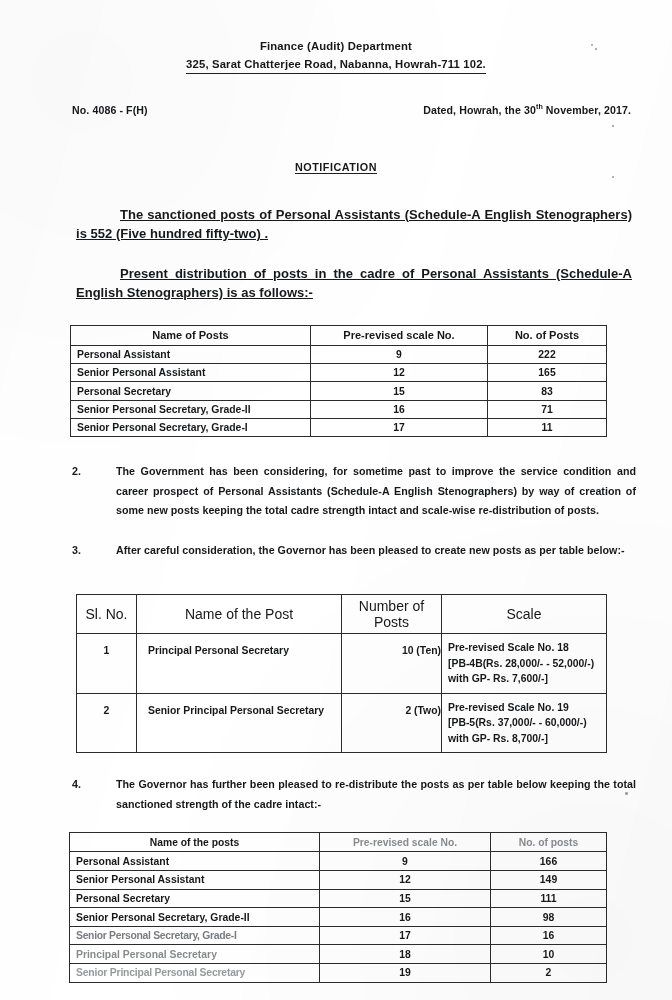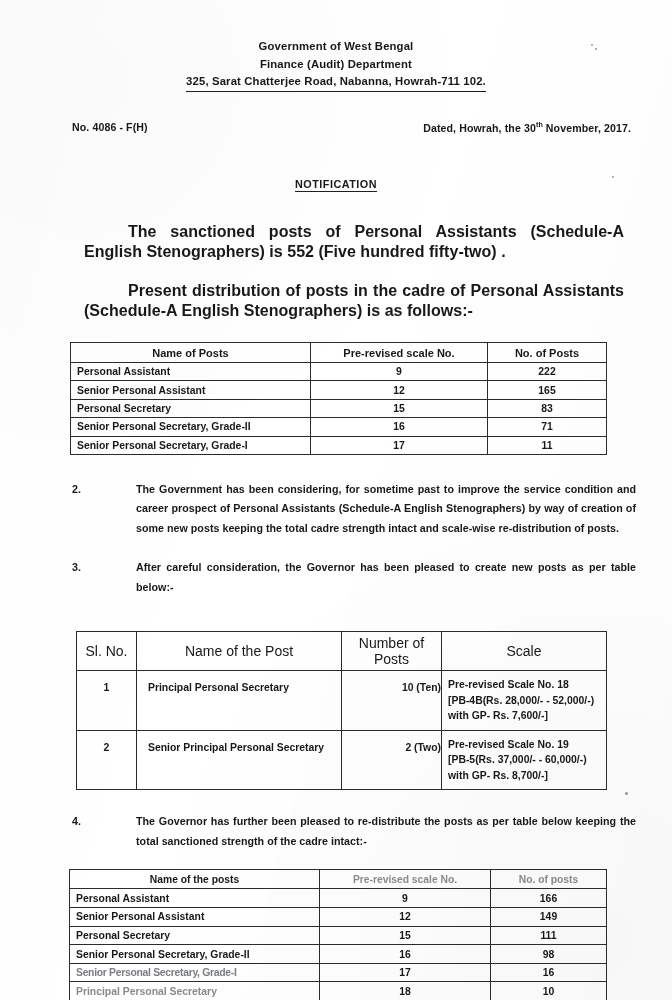--- a/index.html
+++ b/index.html
@@ -82,45 +82,46 @@
     border-bottom: 1.3px solid #1d1e20;
     padding-bottom: 0.5px;
     color: #17181a;
   }
 
   
   .body {
     padding: 0 36px 0 72px;
   }
   p.para {
-    margin: 12px;
-    font-size: 16px;
+    margin: 4px;
+    font-size: 13px;
     line-height: 19.5px;
     font-weight: bold;
     color: #17181a;
     text-align: justify;
     letter-spacing: 0.02px;
+    text-decoration: underline;
   }
   p.p-first { margin-top: 30px; text-indent: 44px; }
   p.p-second { margin-top: 20px; text-indent: 44px; }
   .numpara {
     margin: 0;
     font-size: 10.7px;
     line-height: 19.5px;
     font-weight: bold;
     color: #17181a;
     text-align: justify;
     display: flex;
     letter-spacing: 0.02px;
   }
   .numpara .num {
     width: 44px;
     flex: 0 0 44px;
   }
-  .numpara .txt { flex: 1; margin-left: 20px; }
+  .numpara .txt { flex: 1; }
 
   
   .tbl {
     border-collapse: collapse;
     table-layout: fixed;
     font-size: 10.4px;
     color: #17181a;
   }
   .tbl td, .tbl th {
     border: 1.05px solid #2a2b2d;
@@ -206,21 +207,20 @@
   <span class="speck" style="left:591px; top:44px; width:2.4px; height:2.4px;"></span>
   <span class="speck" style="left:595px; top:48px; width:1.6px; height:1.6px;"></span>
   <span class="speck" style="left:612px; top:176px; width:1.8px; height:1.8px;"></span>
   <span class="speck" style="left:625px; top:792px; width:2.6px; height:2.6px;"></span>
   <span class="speck" style="left:268px; top:289px; width:1.6px; height:1.6px;"></span>
   <span class="speck" style="left:612px; top:125px; width:1.5px; height:1.5px;"></span>
 
   <div class="content">
 
     <div class="masthead">
-      <div class="ln">Government of West Bengal</div>
       <div class="ln">Finance (Audit) Department</div>
       <div class="ln"><span class="addr">325, Sarat Chatterjee Road, Nabanna, Howrah-711 102.</span></div>
     </div>
 
     <div class="refrow">
       <span class="memo">No. 4086 - F(H)</span>
       <span class="dated"><span>Dated, Howrah, the 30</span><sup>th</sup><span> November,  2017.</span></span>
     </div>
 
     <div class="notif-wrap">

